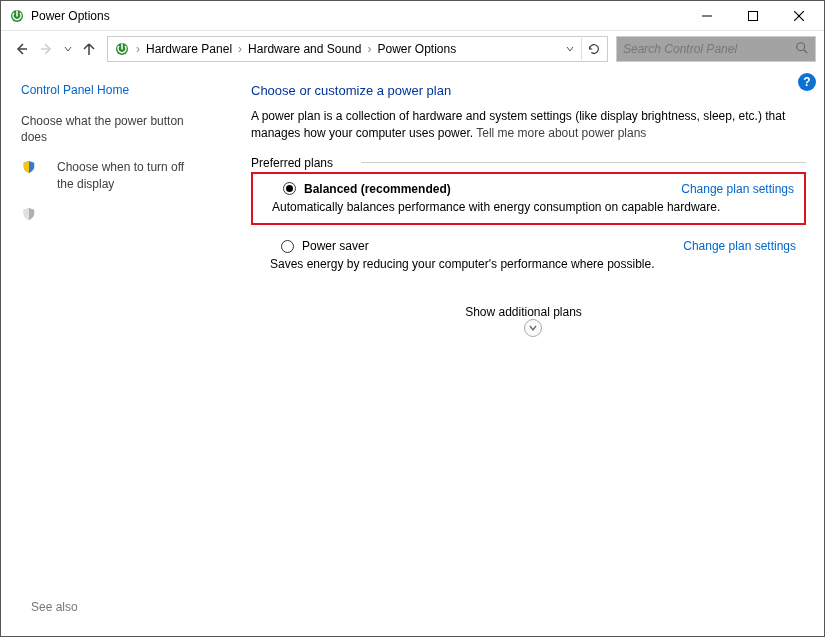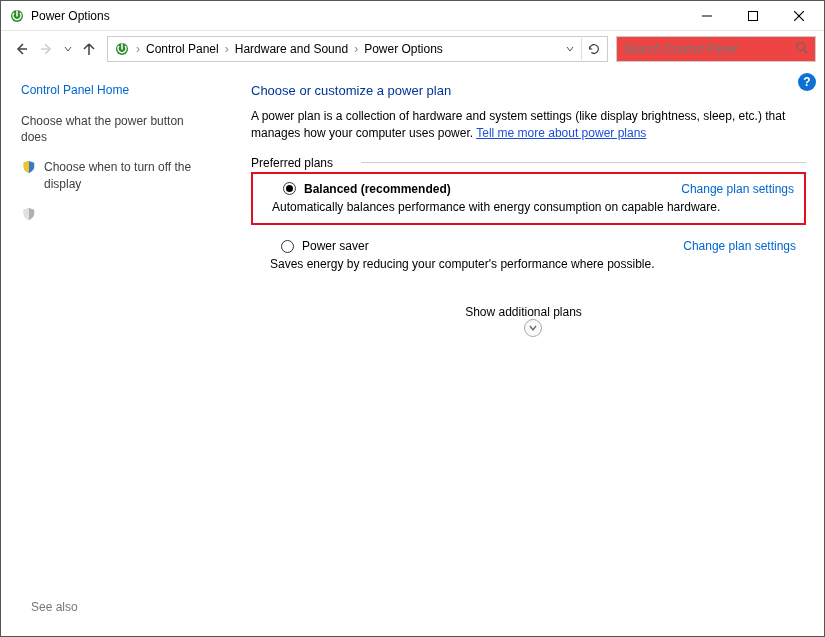--- a/index.html
+++ b/index.html
@@ -140,21 +140,21 @@
       border-left: 1px solid #ddd;
     }
     .searchbox {
       width: 200px;
       height: 26px;
       border: 1px solid #ccc;
       margin-left: 6px;
       display: flex;
       align-items: center;
       padding: 0 6px;
-      background: #ef4444;
+      background: #a3a3a3;
     }
     .searchbox input {
       border: none;
       outline: none;
       flex: 1;
       font-size: 12px;
       color: #333;
       font-style: italic;
       background: transparent;
     }
@@ -184,21 +184,21 @@
     }
     .side-link {
       color: #404040;
       margin-bottom: 14px;
       cursor: pointer;
       line-height: 1.35;
     }
     .side-link-row {
       display: flex;
       align-items: flex-start;
-      gap: 7px;
+      gap: 20px;
       margin-bottom: 14px;
     }
     .side-link-row .side-link {
       margin-bottom: 0;
       flex: 1;
     }
     .side-icon {
       width: 16px;
       height: 16px;
       flex-shrink: 0;
@@ -245,22 +245,21 @@
       font-size: 13px;
       font-weight: normal;
       margin-bottom: 10px;
     }
     .main-desc {
       color: #000;
       line-height: 1.4;
       margin-bottom: 14px;
     }
     .main-desc a {
-      color: #1d4ed8;
-      text-decoration: underline;
+      color: #404040;
       cursor: pointer;
     }
     .section-label {
       color: #000;
       margin-bottom: 2px;
       display: flex;
       align-items: center;
       gap: 20px;
     }
     .section-label span.lab {
@@ -404,21 +403,21 @@
   <div class="addressbar">
     <span class="addr-icon">
       <svg width="16" height="16" viewBox="0 0 16 16">
         <circle cx="8" cy="8" r="6" fill="#2c8b2c"></circle>
         <path d="M8 3 L8 8" stroke="#fff" stroke-width="1.5" stroke-linecap="round"></path>
         <path d="M5 5 A4 4 0 1 0 11 5" stroke="#fff" stroke-width="1.5" fill="none"></path>
       </svg>
     </span>
     <span class="crumb-sep">›</span>
     <div class="breadcrumb">
-      <span class="crumb">Control Panel</span>
+      <span class="crumb">Hardware Panel</span>
       <span class="crumb-sep">›</span>
       <span class="crumb">Hardware and Sound</span>
       <span class="crumb-sep">›</span>
       <span class="crumb">Power Options</span>
     </div>
     <div class="addr-right">
       <div class="addr-drop">
         <svg width="8" height="8" viewBox="0 0 8 8">
             <path d="M1 2 L4 6 L7 2" fill="none" stroke="#555" stroke-width="1"></path>
           </svg>

